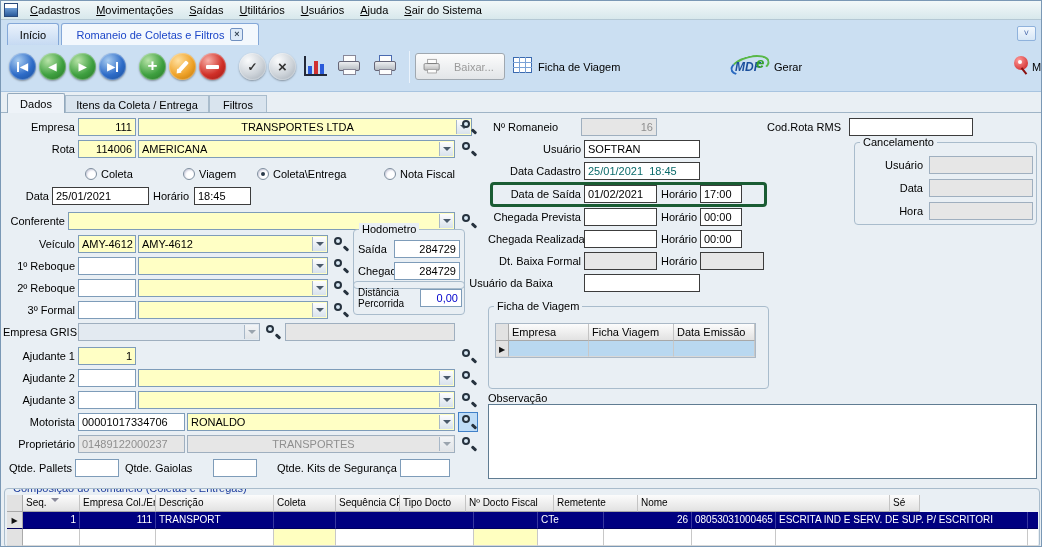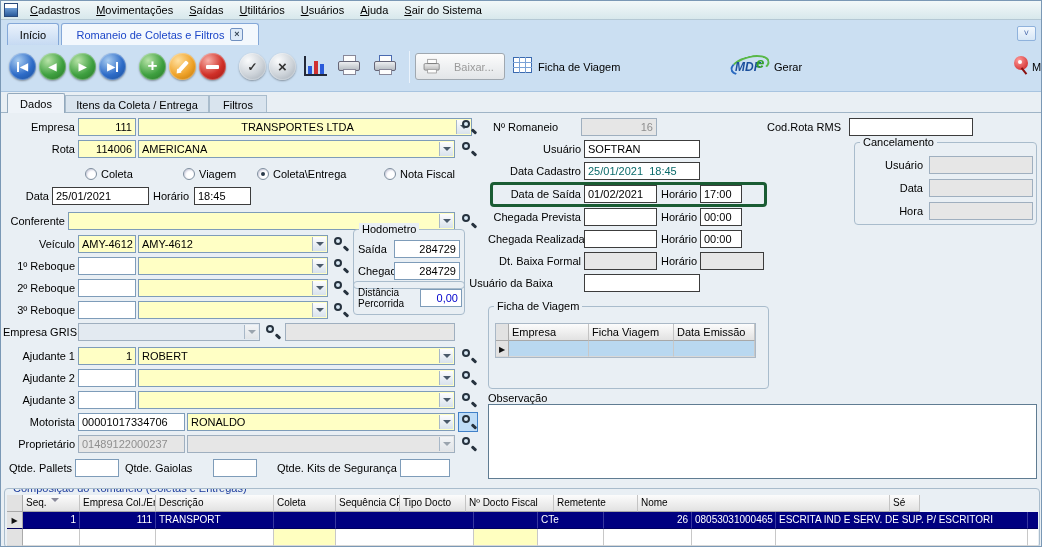--- a/index.html
+++ b/index.html
@@ -280,21 +280,21 @@
   <div class="fld yel combo" style="left:137px;top:278px;width:190px">
       <span class="arrow">
         <i></i>
       </span>
     </div>
   <span class="mag" style="left:330px;top:278px">
       <i></i>
       <b></b>
     </span>
 
-  <span class="lbl r" style="left:2px;top:303px;width:72px">3º Reboque</span>
+  <span class="lbl r" style="left:2px;top:303px;width:72px">3º Formal</span>
   <div class="fld" style="left:77px;top:300px;width:58px"></div>
   <div class="fld yel combo" style="left:137px;top:300px;width:190px">
       <span class="arrow">
         <i></i>
       </span>
     </div>
   <span class="mag" style="left:330px;top:300px">
       <i></i>
       <b></b>
     </span>
@@ -311,23 +311,20 @@
       </span>
     </div>
   <span class="mag" style="left:262px;top:322px">
       <i></i>
       <b></b>
     </span>
   <div class="fld dis" style="left:284px;top:322px;width:170px"></div>
 
   <span class="lbl r" style="left:2px;top:349px;width:72px">Ajudante 1</span>
   <div class="fld yel num" style="left:77px;top:346px;width:58px">1</div>
-  <div class="fld yel combo" style="left:137px;top:346px;width:317px"><span>ROBERT</span><span class="arrow">
-        <i></i>
-      </span></div>
   <span class="mag" style="left:458px;top:346px">
       <i></i>
       <b></b>
     </span>
 
   <span class="lbl r" style="left:2px;top:371px;width:72px">Ajudante 2</span>
   <div class="fld" style="left:77px;top:368px;width:58px"></div>
   <div class="fld yel combo" style="left:137px;top:368px;width:317px">
       <span class="arrow">
         <i></i>
@@ -356,20 +353,21 @@
         <i></i>
       </span></div>
   <span class="mag hl" style="left:458px;top:412px">
       <i></i>
       <b></b>
     </span>
 
   <span class="lbl r" style="left:2px;top:437px;width:72px">Proprietário</span>
   <div class="fld dis" style="left:77px;top:434px;width:107px">01489122000237</div>
   <div class="fld dis combo" style="left:186px;top:434px;width:268px">
+      <span class="ctr" style="display:block">TRANSPORTES</span>
       <span class="arrow">
         <i></i>
       </span>
     </div>
   <span class="mag" style="left:458px;top:434px">
       <i></i>
       <b></b>
     </span>
 
   <span class="lbl" style="left:8px;top:461px">Qtde. Pallets</span>

